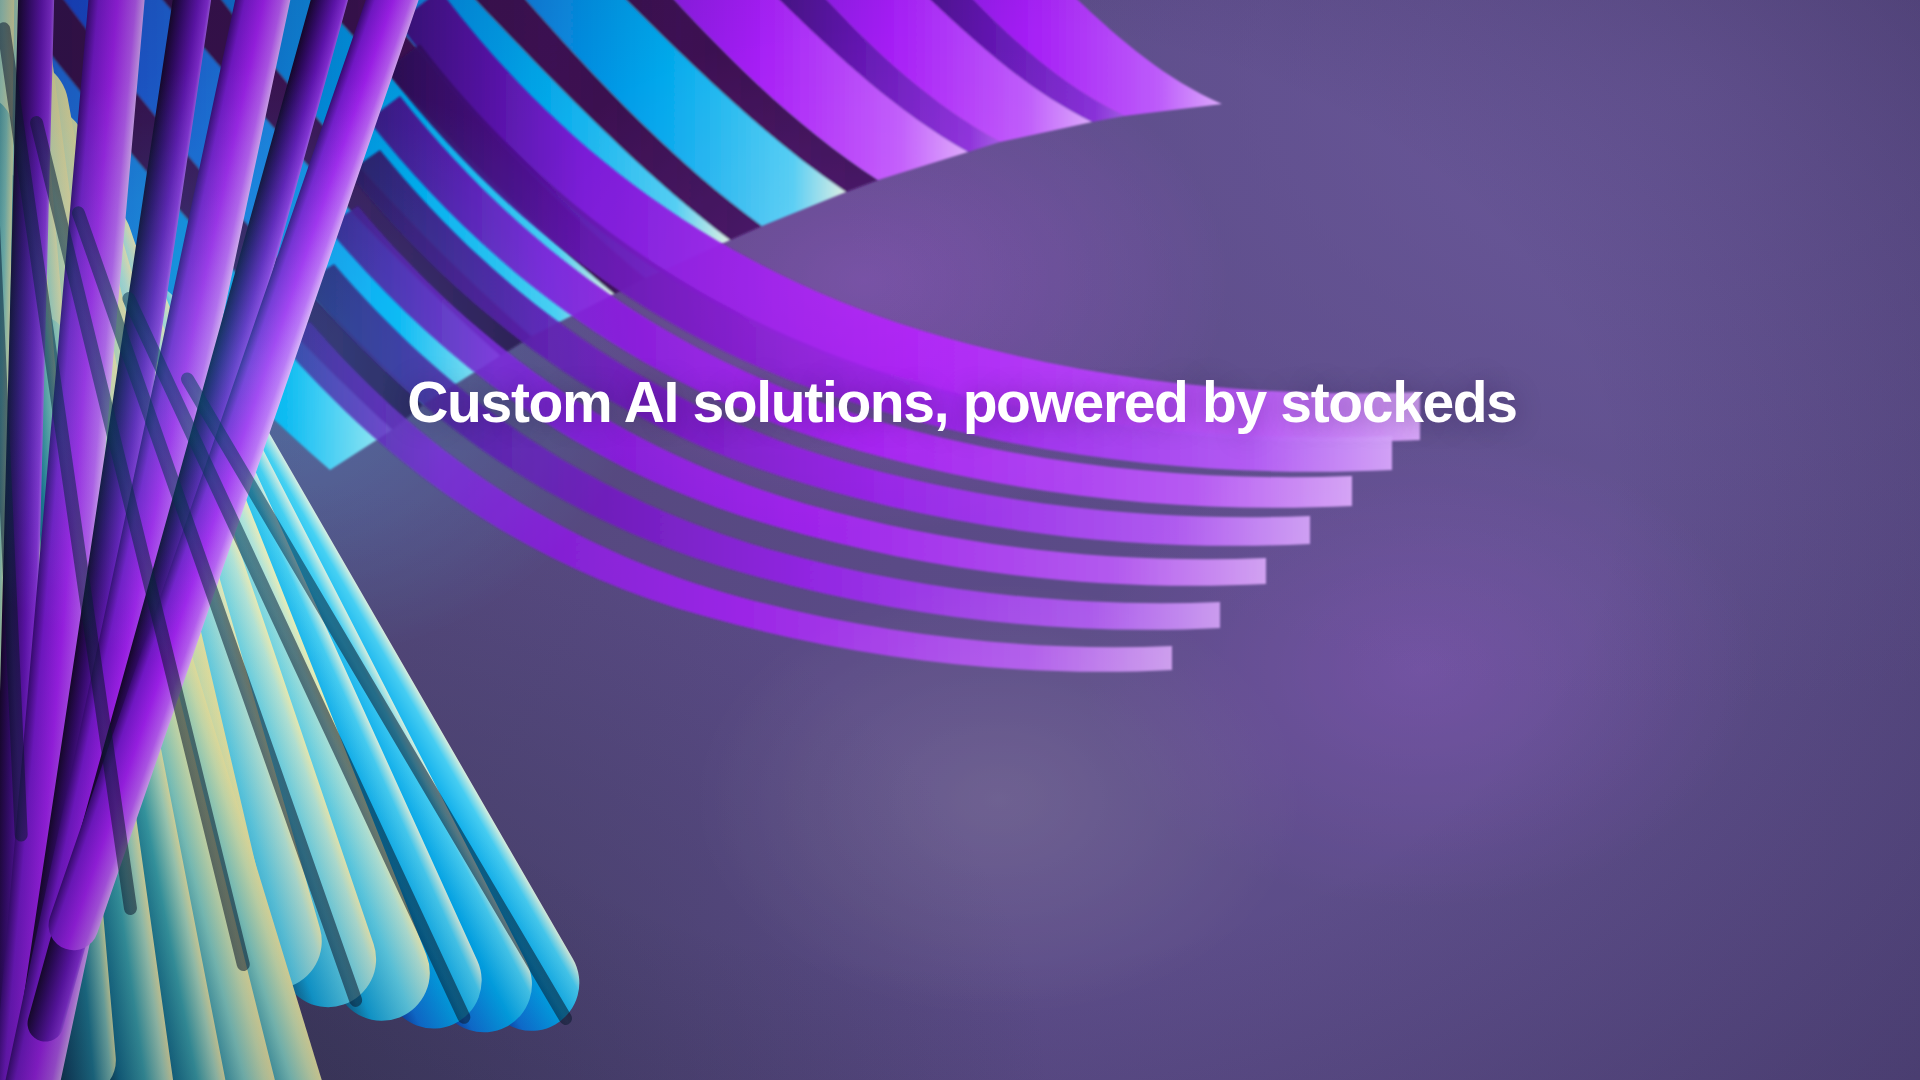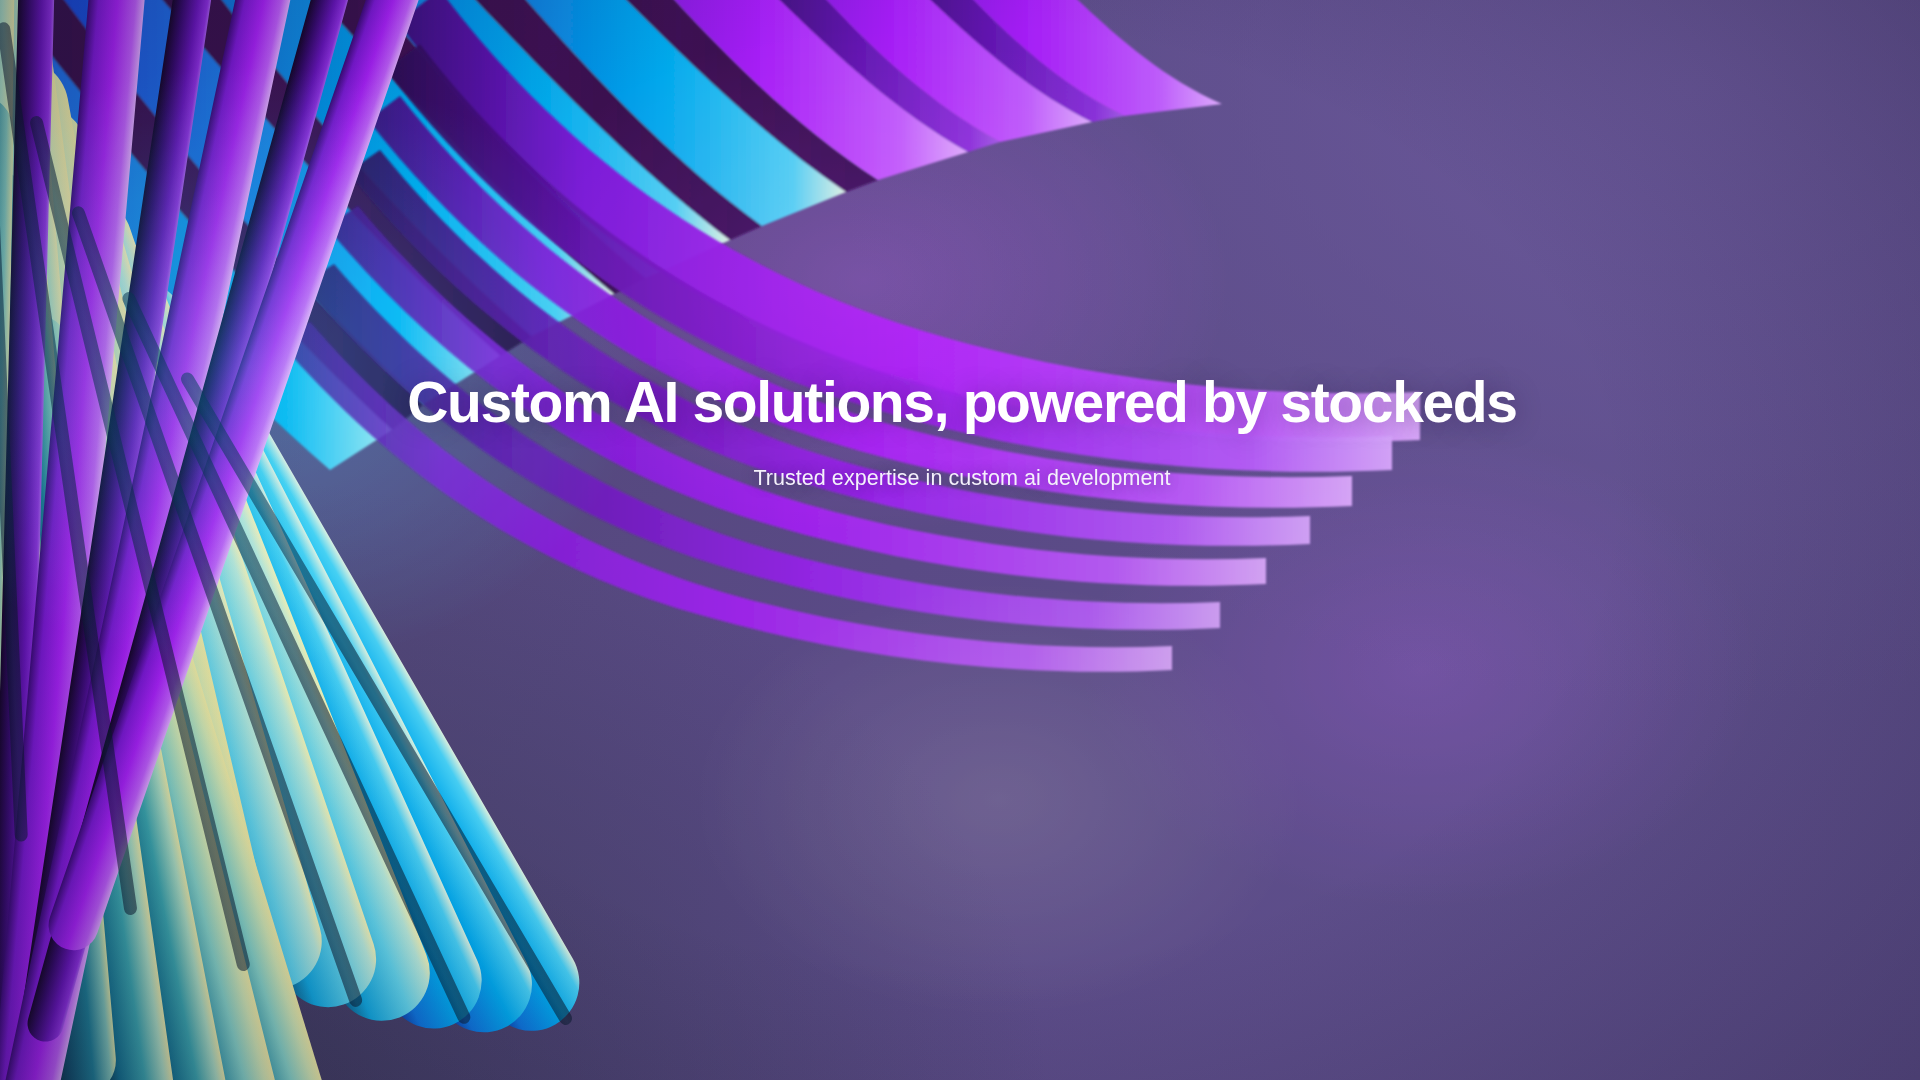--- a/index.html
+++ b/index.html
@@ -364,16 +364,15 @@
           </g>
       </g>
     </svg>
 
     <div class="glow"></div>
     <div class="vignette"></div>
   </div>
 
   <div class="copy">
     <h1 class="headline">Custom AI solutions, powered by stockeds</h1>
-    <p class="subhead">Trusted expertise in custom ai development</p>
   </div>
 
 </div>
 
 </body></html>

